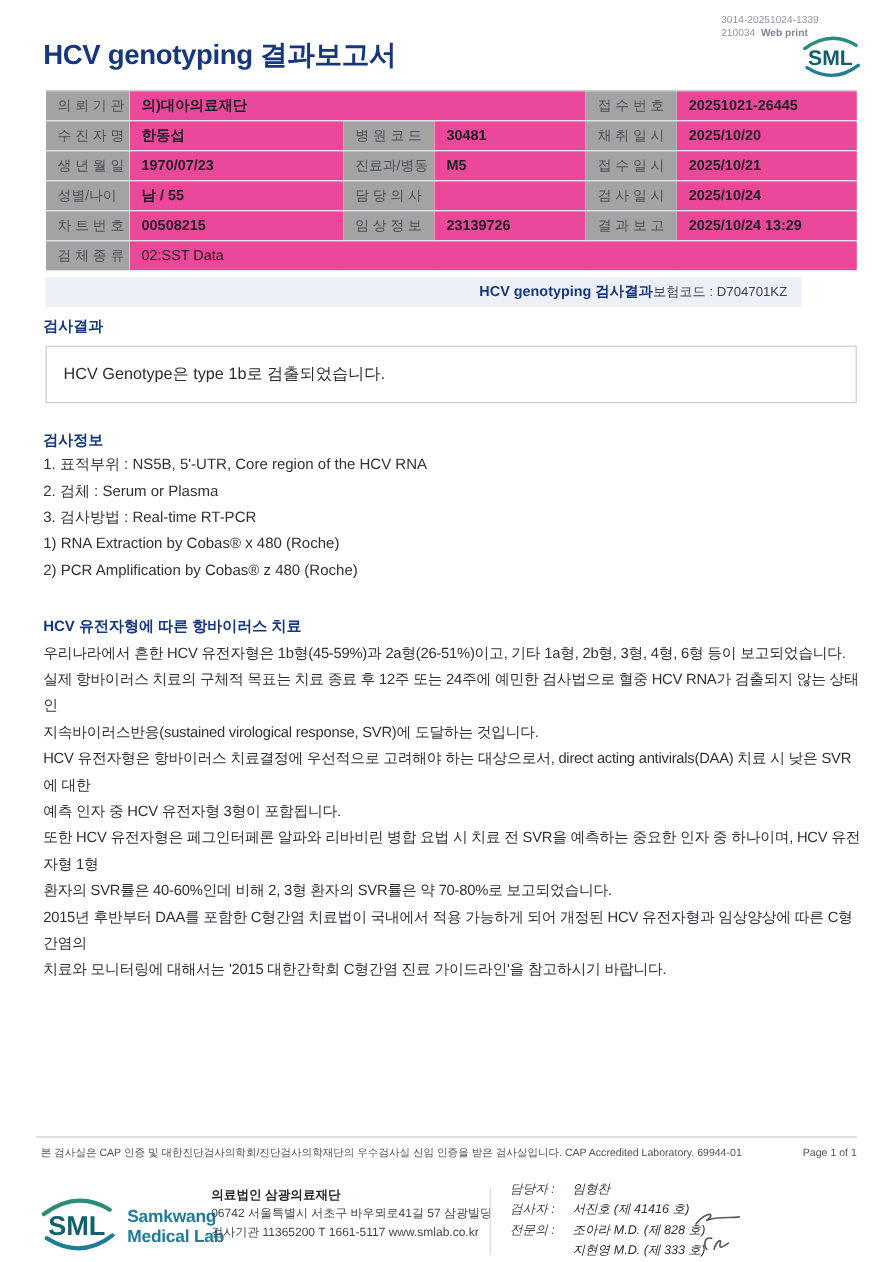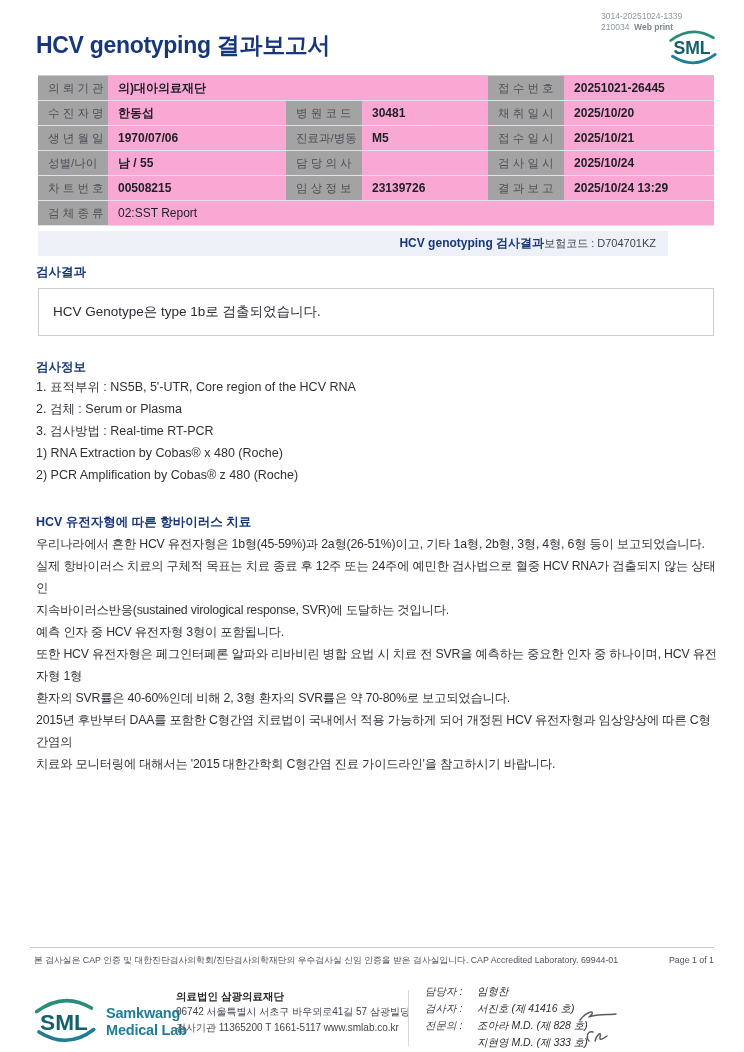--- a/index.html
+++ b/index.html
@@ -11,21 +11,21 @@
   .print-info .wp { font-weight:bold; color:#7d8694; }
 
   
   .title { position:absolute; left:36px; top:30px; font-size:23px; font-weight:bold; color:#17377c; letter-spacing:-0.3px; }
   .logo-top { position:absolute; left:666px; top:27px; }
 
   
   .ptable { position:absolute; left:38px; top:75px; width:676px; border-collapse:collapse; table-layout:fixed; border-top:1px solid #c6cbd5; }
   .ptable td { height:25px; font-size:11.5px; vertical-align:middle; border-bottom:1px solid #dfe2e8; padding:0 0 0 10px; white-space:nowrap; overflow:hidden; }
   .ptable td.lbl { background:#a3a3a3; color:#4a4f57; }
-  .ptable td.val { background:#f9a8d4; color:#1d1f24; font-weight:bold; font-size:12px; }
+  .ptable td.val { background:#ec4899; color:#1d1f24; font-weight:bold; font-size:12px; }
   .ptable td.val-reg { font-weight:normal; }
 
   
   .secbar { position:absolute; left:38px; top:231px; width:630px; height:25px; background:#edf1f7; display:flex; align-items:center; justify-content:flex-end; padding:0 12px; }
   .secbar .l { font-size:12px; font-weight:bold; color:#17377c; }
   .secbar .r { font-size:11px; color:#3c4350; }
 
   .h-blue { position:absolute; left:36px; font-size:12.5px; font-weight:bold; color:#17377c; }
 
   .result-box { position:absolute; left:38px; top:288px; width:676px; height:48px; border:1px solid #c9ccd3; display:flex; align-items:center; padding-left:14px; font-size:13.5px; color:#2a2d33; }
@@ -91,21 +91,21 @@
     <tr>
       <td class="lbl">수 진 자 명</td>
       <td class="val">한동섭</td>
       <td class="lbl">병 원 코 드</td>
       <td class="val">30481</td>
       <td class="lbl">채 취 일 시</td>
       <td class="val">2025/10/20</td>
     </tr>
     <tr>
       <td class="lbl">생 년 월 일</td>
-      <td class="val">1970/07/06</td>
+      <td class="val">1970/07/23</td>
       <td class="lbl">진료과/병동</td>
       <td class="val">M5</td>
       <td class="lbl">접 수 일 시</td>
       <td class="val">2025/10/21</td>
     </tr>
     <tr>
       <td class="lbl">성별/나이</td>
       <td class="val">남 / 55</td>
       <td class="lbl">담 당 의 사</td>
       <td class="val"></td>
@@ -115,21 +115,21 @@
     <tr>
       <td class="lbl">차 트 번 호</td>
       <td class="val">00508215</td>
       <td class="lbl">임 상 정 보</td>
       <td class="val">23139726</td>
       <td class="lbl">결 과 보 고</td>
       <td class="val">2025/10/24 13:29</td>
     </tr>
     <tr>
       <td class="lbl">검 체 종 류</td>
-      <td class="val val-reg" colspan="5">02:SST Report</td>
+      <td class="val val-reg" colspan="5">02:SST Data</td>
     </tr>
   </tbody>
     </table>
 
   <div class="secbar">
     <span class="l">HCV genotyping 검사결과</span>
     <span class="r">보험코드 : D704701KZ</span>
   </div>
 
   <div class="h-blue" style="top:264px">검사결과</div>
@@ -144,20 +144,21 @@
     <div>3. 검사방법 : Real-time RT-PCR</div>
     <div>1) RNA Extraction by Cobas® x 480 (Roche)</div>
     <div>2) PCR Amplification by Cobas® z 480 (Roche)</div>
   </div>
 
   <div class="h-blue" style="top:514px">HCV 유전자형에 따른 항바이러스 치료</div>
   <div class="treat-lines">
     <div>우리나라에서 흔한 HCV 유전자형은 1b형(45-59%)과 2a형(26-51%)이고, 기타 1a형, 2b형, 3형, 4형, 6형 등이 보고되었습니다.</div>
     <div>실제 항바이러스 치료의 구체적 목표는 치료 종료 후 12주 또는 24주에 예민한 검사법으로 혈중 HCV RNA가 검출되지 않는 상태인</div>
     <div>지속바이러스반응(sustained virological response, SVR)에 도달하는 것입니다.</div>
+    <div>HCV 유전자형은 항바이러스 치료결정에 우선적으로 고려해야 하는 대상으로서, direct acting antivirals(DAA) 치료 시 낮은 SVR에 대한</div>
     <div>예측 인자 중 HCV 유전자형 3형이 포함됩니다.</div>
     <div>또한 HCV 유전자형은 페그인터페론 알파와 리바비린 병합 요법 시 치료 전 SVR을 예측하는 중요한 인자 중 하나이며, HCV 유전자형 1형</div>
     <div>환자의 SVR률은 40-60%인데 비해 2, 3형 환자의 SVR률은 약 70-80%로 보고되었습니다.</div>
     <div>2015년 후반부터 DAA를 포함한 C형간염 치료법이 국내에서 적용 가능하게 되어 개정된 HCV 유전자형과 임상양상에 따른 C형 간염의</div>
     <div>치료와 모니터링에 대해서는 '2015 대한간학회 C형간염 진료 가이드라인'을 참고하시기 바랍니다.</div>
   </div>
 
   <div class="foot-rule"></div>
   <div class="cert">
     <span>본 검사실은 CAP 인증 및 대한진단검사의학회/진단검사의학재단의 우수검사실 신임 인증을 받은 검사실입니다.  CAP Accredited Laboratory. 69944-01</span>

